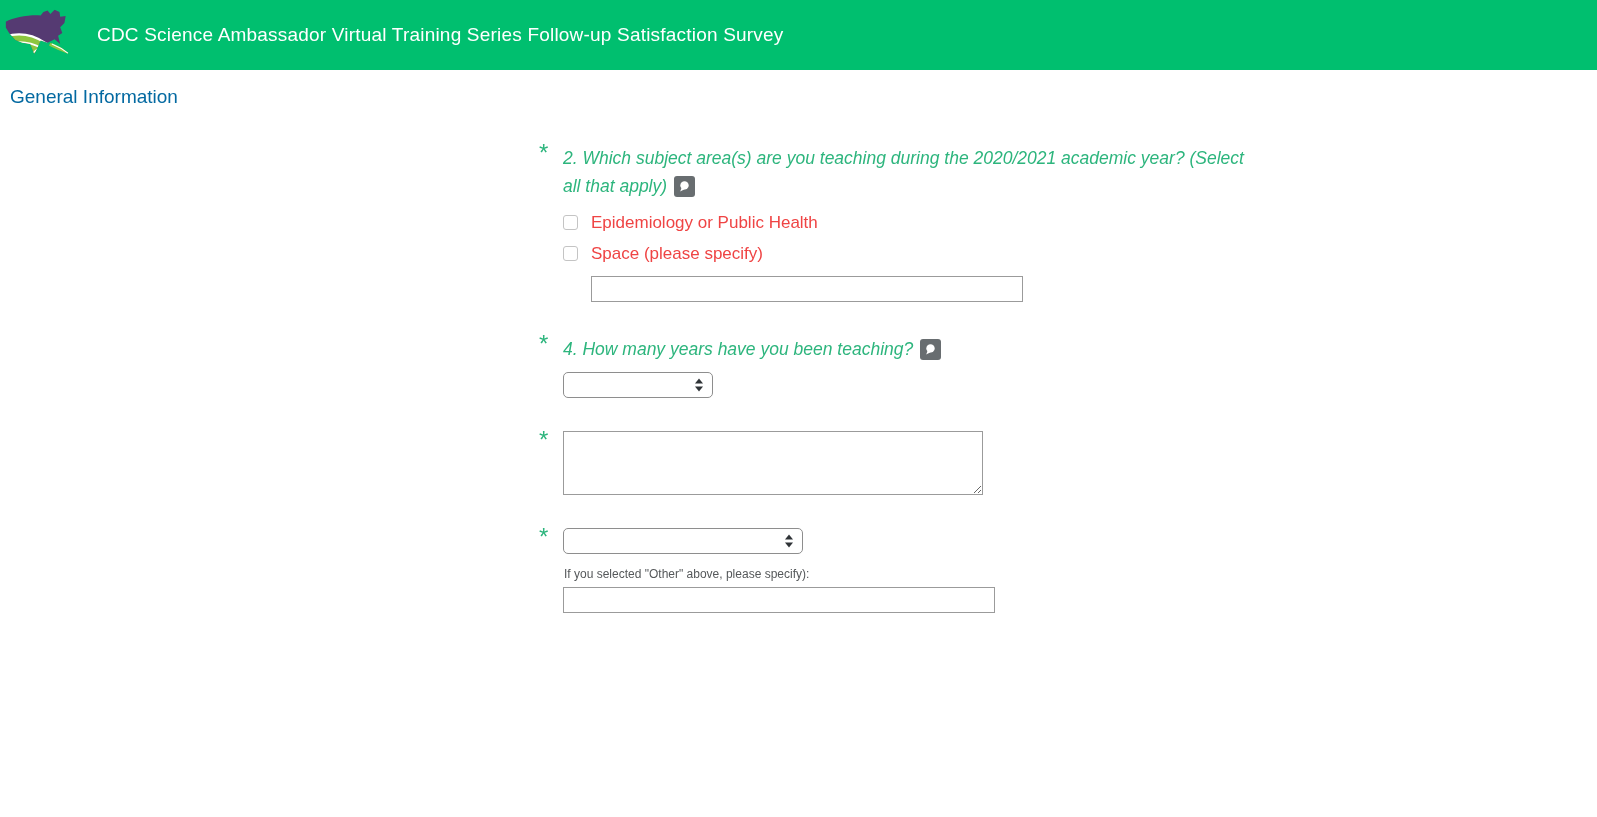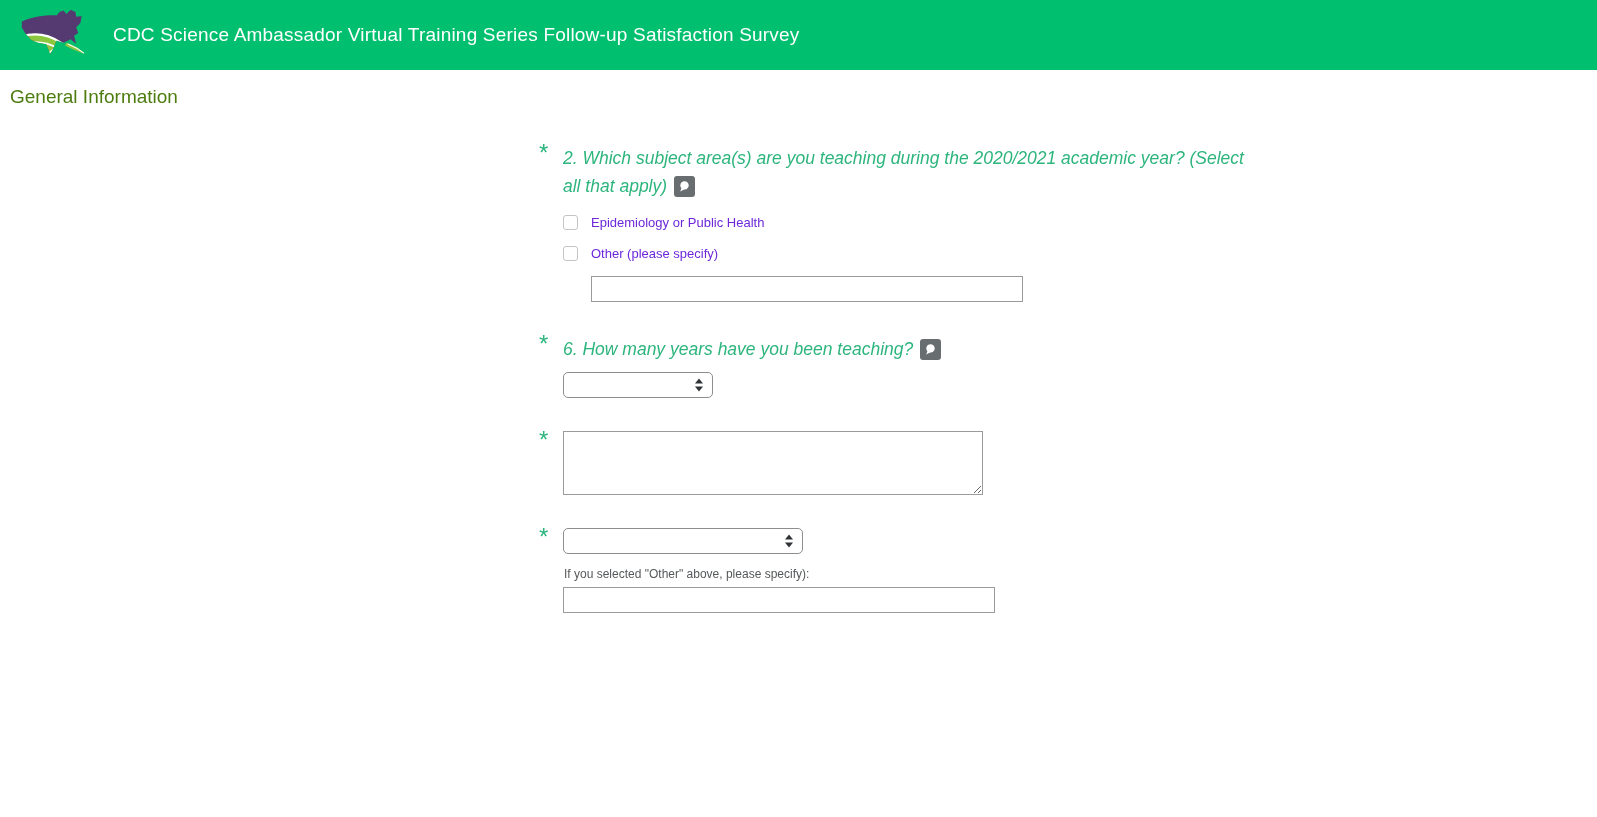--- a/index.html
+++ b/index.html
@@ -4,31 +4,31 @@
 <style>
   * { margin:0; padding:0; box-sizing:border-box; }
   html,body { background:#ffffff; font-family:"Liberation Sans","DejaVu Sans",sans-serif; }
   body { width:1597px; height:817px; position:relative; overflow:hidden; }
 
   
   .survey-header {
     height:70px; width:100%;
     background:#00BF6F;
     display:flex; align-items:center;
-    padding-left:16px;
+    padding-left:0;
   }
   .logo-wrap { width:84px; height:62px; flex-shrink:0; display:flex; align-items:center; justify-content:center; }
   .survey-title {
     color:#ffffff; font-size:19px; font-weight:400; letter-spacing:.2px;
     margin-left:13px; white-space:nowrap;
   }
 
   
   .section-title {
-    color:#4d7c0f; font-size:19px; font-weight:400;
+    color:#0369a1; font-size:19px; font-weight:400;
     margin:16px 0 0 10px;
   }
 
   
   .content {
     position:absolute; left:541px; top:144px; width:760px;
   }
   .question { position:relative; padding-left:22px; }
   .question + .question { margin-top:33px; }
 
@@ -50,21 +50,21 @@
 
   
   .options { margin-top:14px; }
   .option-row { display:flex; align-items:flex-start; margin-bottom:13px; cursor:pointer; }
   .checkbox {
     width:15px; height:15px; flex-shrink:0;
     border:1px solid #C4C4C4; border-radius:3px; background:#fff;
     margin-right:13px; margin-top:1px;
   }
   .option-label {
-    font-size:13px; line-height:18px; color:#6d28d9; max-width:688px;
+    font-size:17px; line-height:18px; color:#ef4444; max-width:688px;
   }
 
   
   .text-input {
     display:block; width:432px; height:26px;
     border:1px solid #9B9B9B; background:#fff; border-radius:0;
     font-size:13px; color:#333; padding:0 6px;
     font-family:"Liberation Sans","DejaVu Sans",sans-serif;
   }
   .other-input { margin-left:28px; margin-top:9px; }
@@ -141,29 +141,29 @@
             <path d="M6.2,11.5 L4.2,16.5 L10.2,13.6 Z" fill="#ffffff"></path>
           </svg></span></div>
 
     <div class="options">
       <div class="option-row">
         <span class="checkbox"></span>
         <span class="option-label">Epidemiology or Public Health</span>
       </div>
       <div class="option-row">
         <span class="checkbox"></span>
-        <span class="option-label">Other (please specify)</span>
+        <span class="option-label">Space (please specify)</span>
       </div>
       <input type="text" class="text-input other-input" value="" style="">
     </div>
   </div>
 
   <div class="question">
     <span class="q-required">*</span>
-    <div class="q-title"><span>6. How many years have you been teaching?</span><span class="tooltip-icon"><svg viewBox="0 0 20 20" width="15" height="15">
+    <div class="q-title"><span>4. How many years have you been teaching?</span><span class="tooltip-icon"><svg viewBox="0 0 20 20" width="15" height="15">
             <circle cx="10" cy="8.5" r="5.6" fill="#ffffff"></circle>
             <path d="M6.2,11.5 L4.2,16.5 L10.2,13.6 Z" fill="#ffffff"></path>
           </svg></span></div>
     <div class="select-box w-small">
       <span></span>
       <span class="spin-arrows">
           <span class="tri-up"></span>
           <span class="tri-down"></span>
         </span>
     </div>

